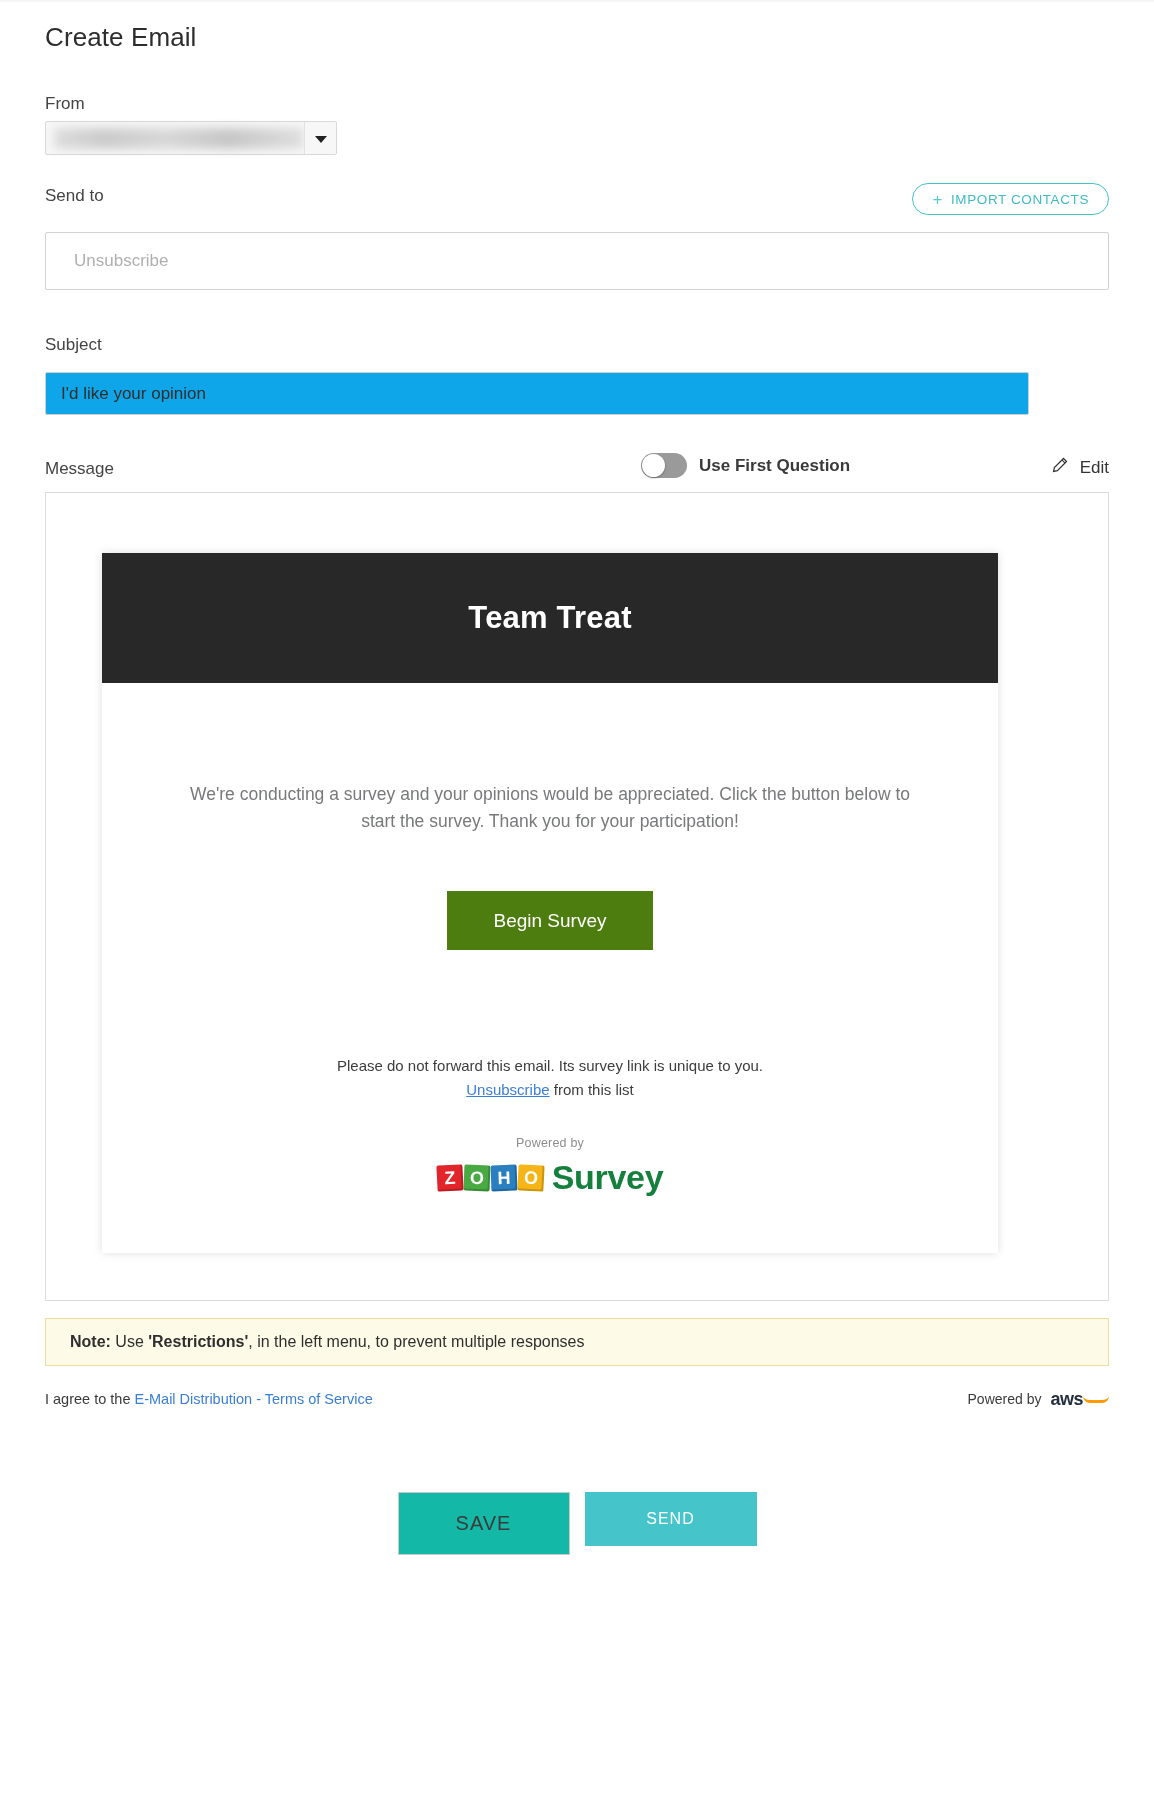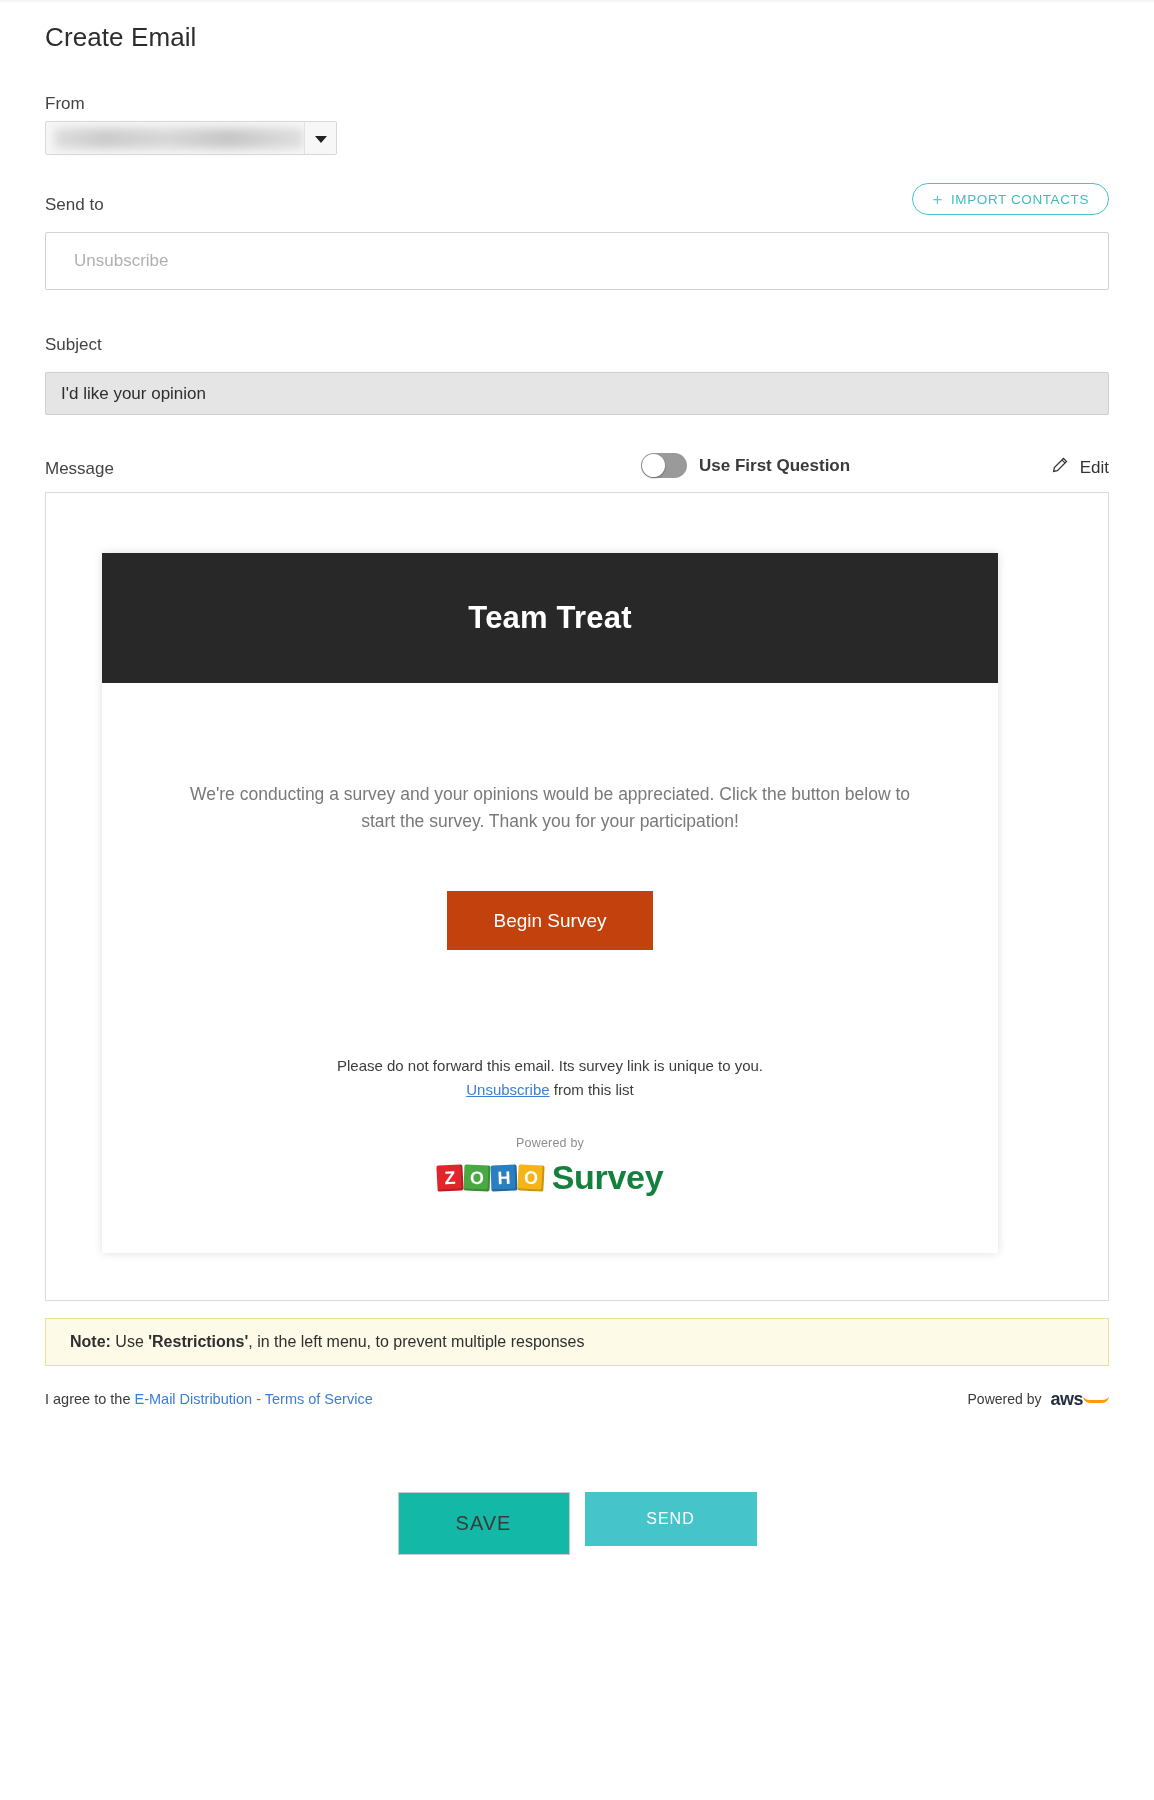--- a/index.html
+++ b/index.html
@@ -42,21 +42,21 @@
     position:absolute; right:0; top:0; width:32px; height:32px;
     border-left:1px solid #e2e2e2; background:#f7f7f7;
   }
   .from-caret:after {
     content:""; position:absolute; left:10px; top:14px;
     border-left:6px solid transparent; border-right:6px solid transparent;
     border-top:7px solid #222;
   }
 
   
-  .sendto-label { position:absolute; left:45px; top:195px; }
+  .sendto-label { position:absolute; left:45px; top:186px; }
   .import-btn {
     position:absolute; right:45px; top:183px;
     height:32px; padding:0 19px;
     border:1px solid #45c4c9; border-radius:17px;
     background:#fff; color:#3fbcc4;
     font-size:13.5px; letter-spacing:.6px;
     display:flex; align-items:center; gap:8px;
     cursor:pointer;
   }
   .import-btn .plus { font-size:17px; line-height:1; color:#5ec8cd; font-weight:400; }
@@ -65,22 +65,22 @@
     position:absolute; left:45px; top:232px; width:1064px; height:58px;
     border:1px solid #d2d2d2; border-radius:2px; background:#fff;
   }
   .recipients-box .ph {
     position:absolute; left:28px; top:18px; font-size:17px; color:#b0b0b0;
   }
 
   
   .subject-label { position:absolute; left:45px; top:335px; }
   .subject-box {
-    position:absolute; left:45px; top:372px; width:1064px; height:43px;
-    border:1px solid #cfcfcf; border-radius:2px; background:#e5e5e5;
+    position:absolute; left:45px; top:372px; width:984px; height:43px;
+    border:1px solid #cfcfcf; border-radius:2px; background:#0ea5e9;
   }
   .subject-box .val {
     position:absolute; left:15px; top:11px; font-size:17px; color:#2e2e2e;
   }
 
   
   .message-label { position:absolute; left:45px; top:459px; }
   .toggle-wrap {
     position:absolute; left:641px; top:453px; display:flex; align-items:center; gap:12px;
   }
@@ -115,21 +115,21 @@
   }
   .email-banner h2 {
     margin:0; color:#fff; font-size:31px; font-weight:bold; letter-spacing:.2px;
   }
   .email-body { padding:0 80px; text-align:center; }
   .email-intro {
     margin:98px 0 0; font-size:17.5px; line-height:1.55; color:#78797b;
   }
   .begin-btn {
     display:inline-block; margin-top:56px;
-    background:#c2410c; color:#fff; font-size:19px; font-weight:500;
+    background:#4d7c0f; color:#fff; font-size:19px; font-weight:500;
     padding:20px 46px; border:0; cursor:pointer; line-height:1;
   }
   .email-foot {
     margin-top:104px; font-size:15px; line-height:1.6; color:#3d3d3d;
   }
   .email-foot a { color:#3a7fd5; }
   .powered-label {
     margin-top:34px; font-size:12.5px; color:#8d8d8d; letter-spacing:.2px;
   }
   .zoho-row {

